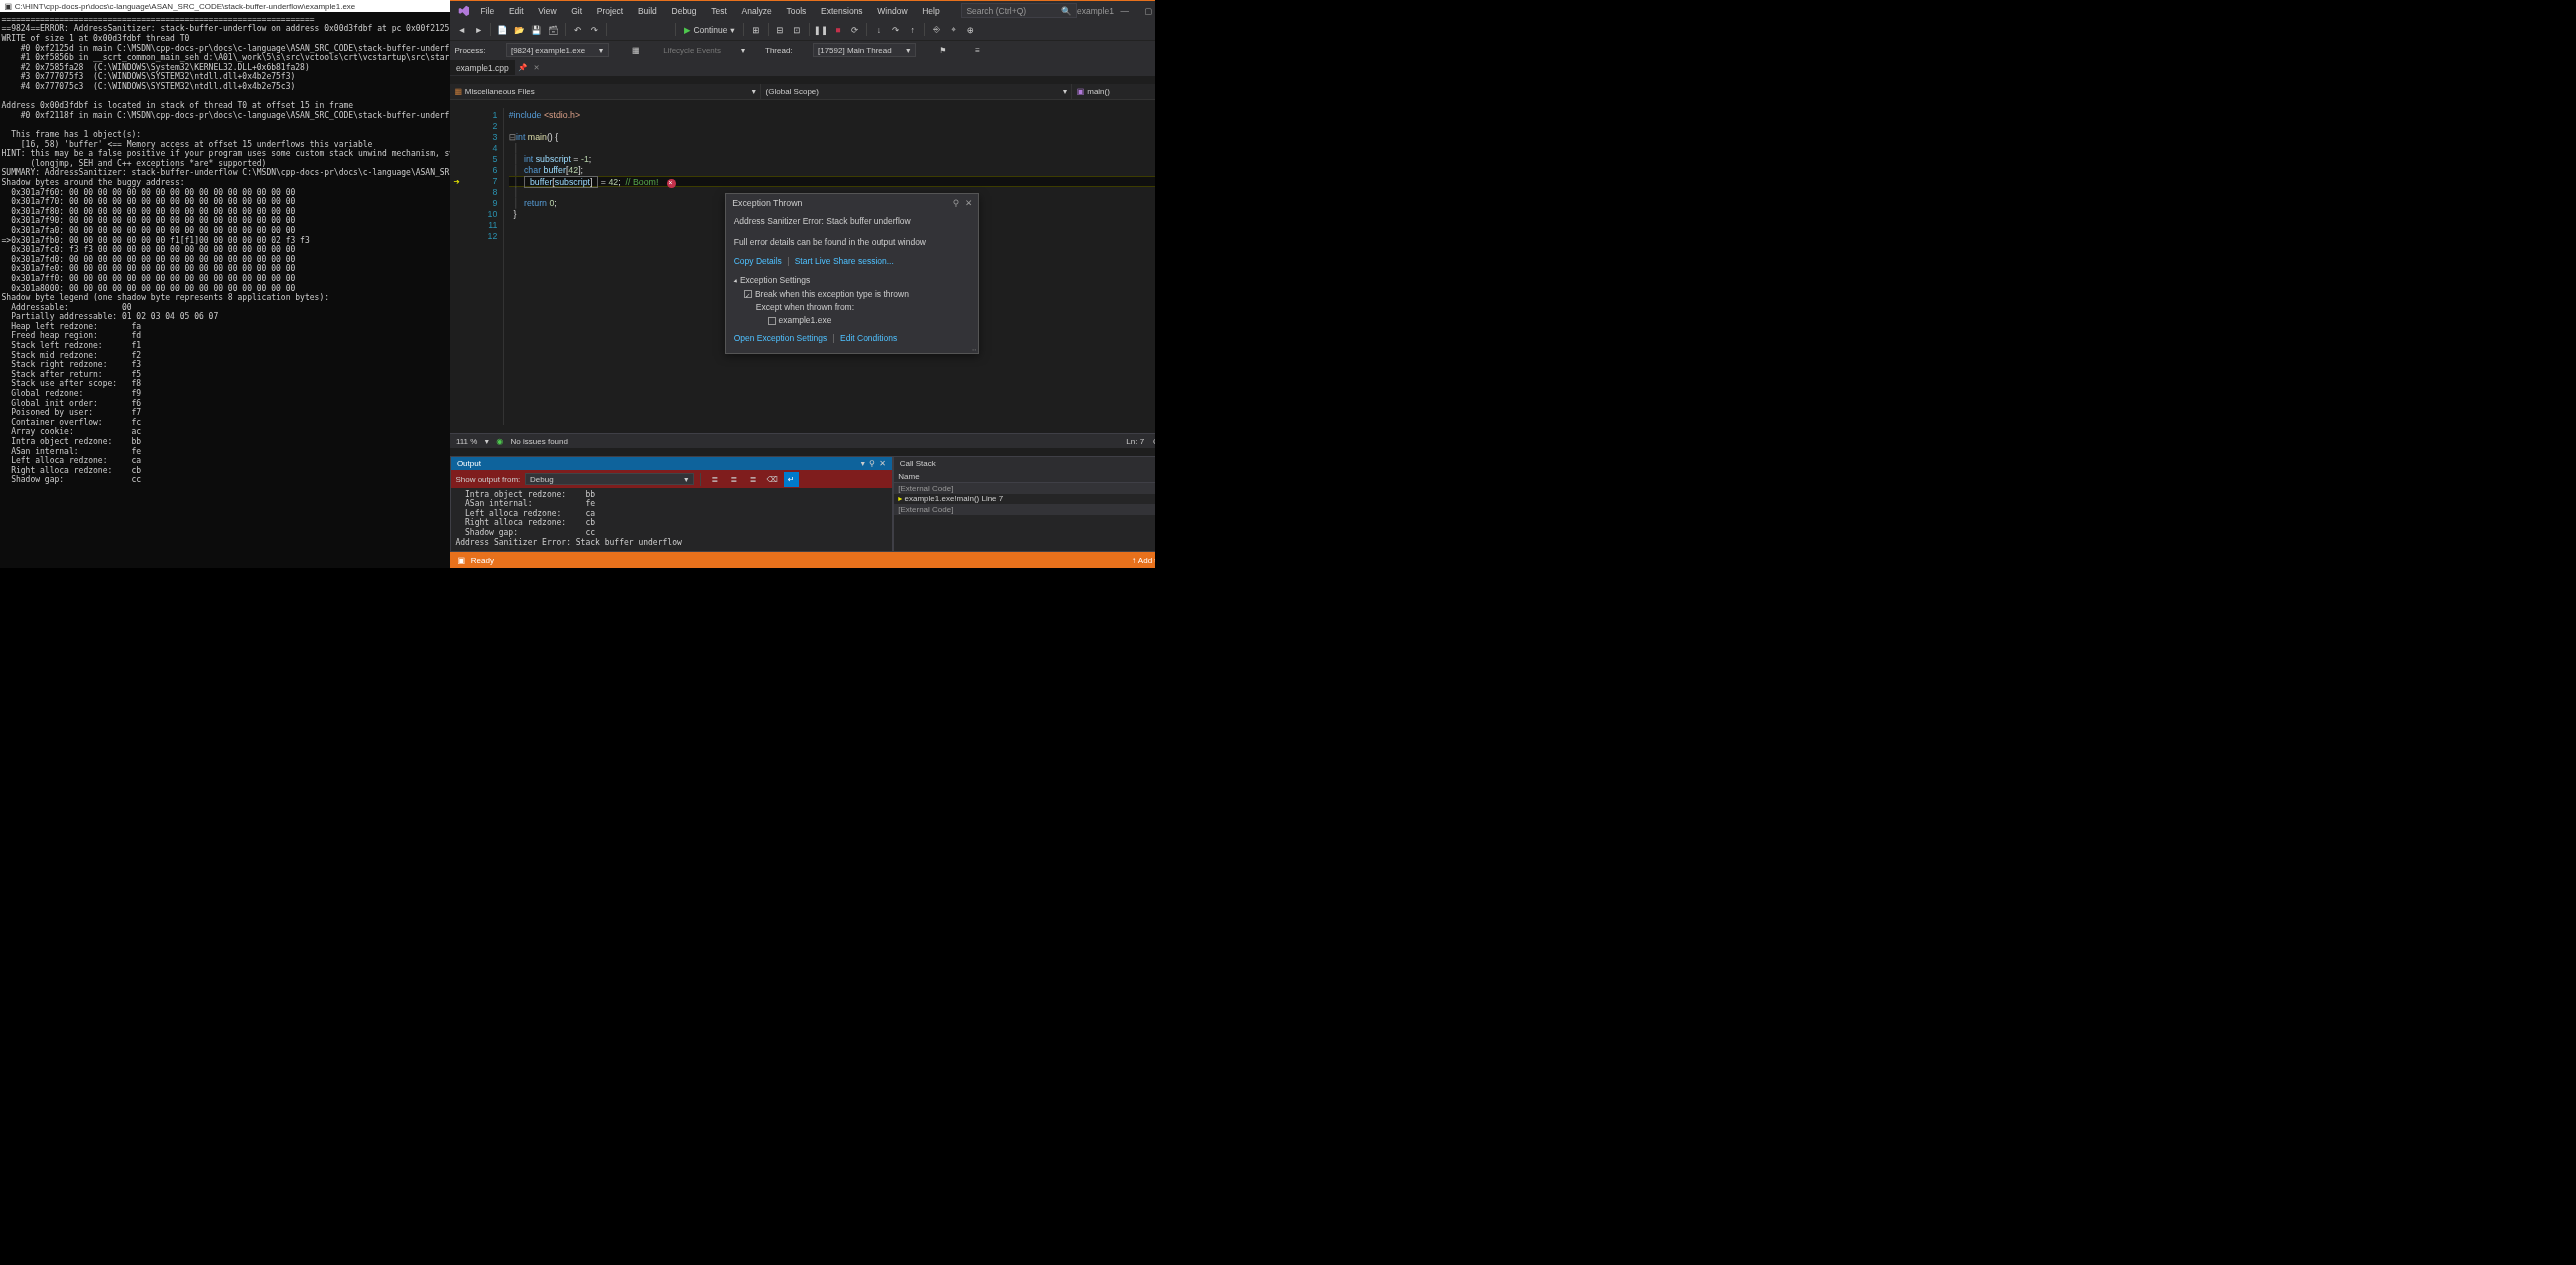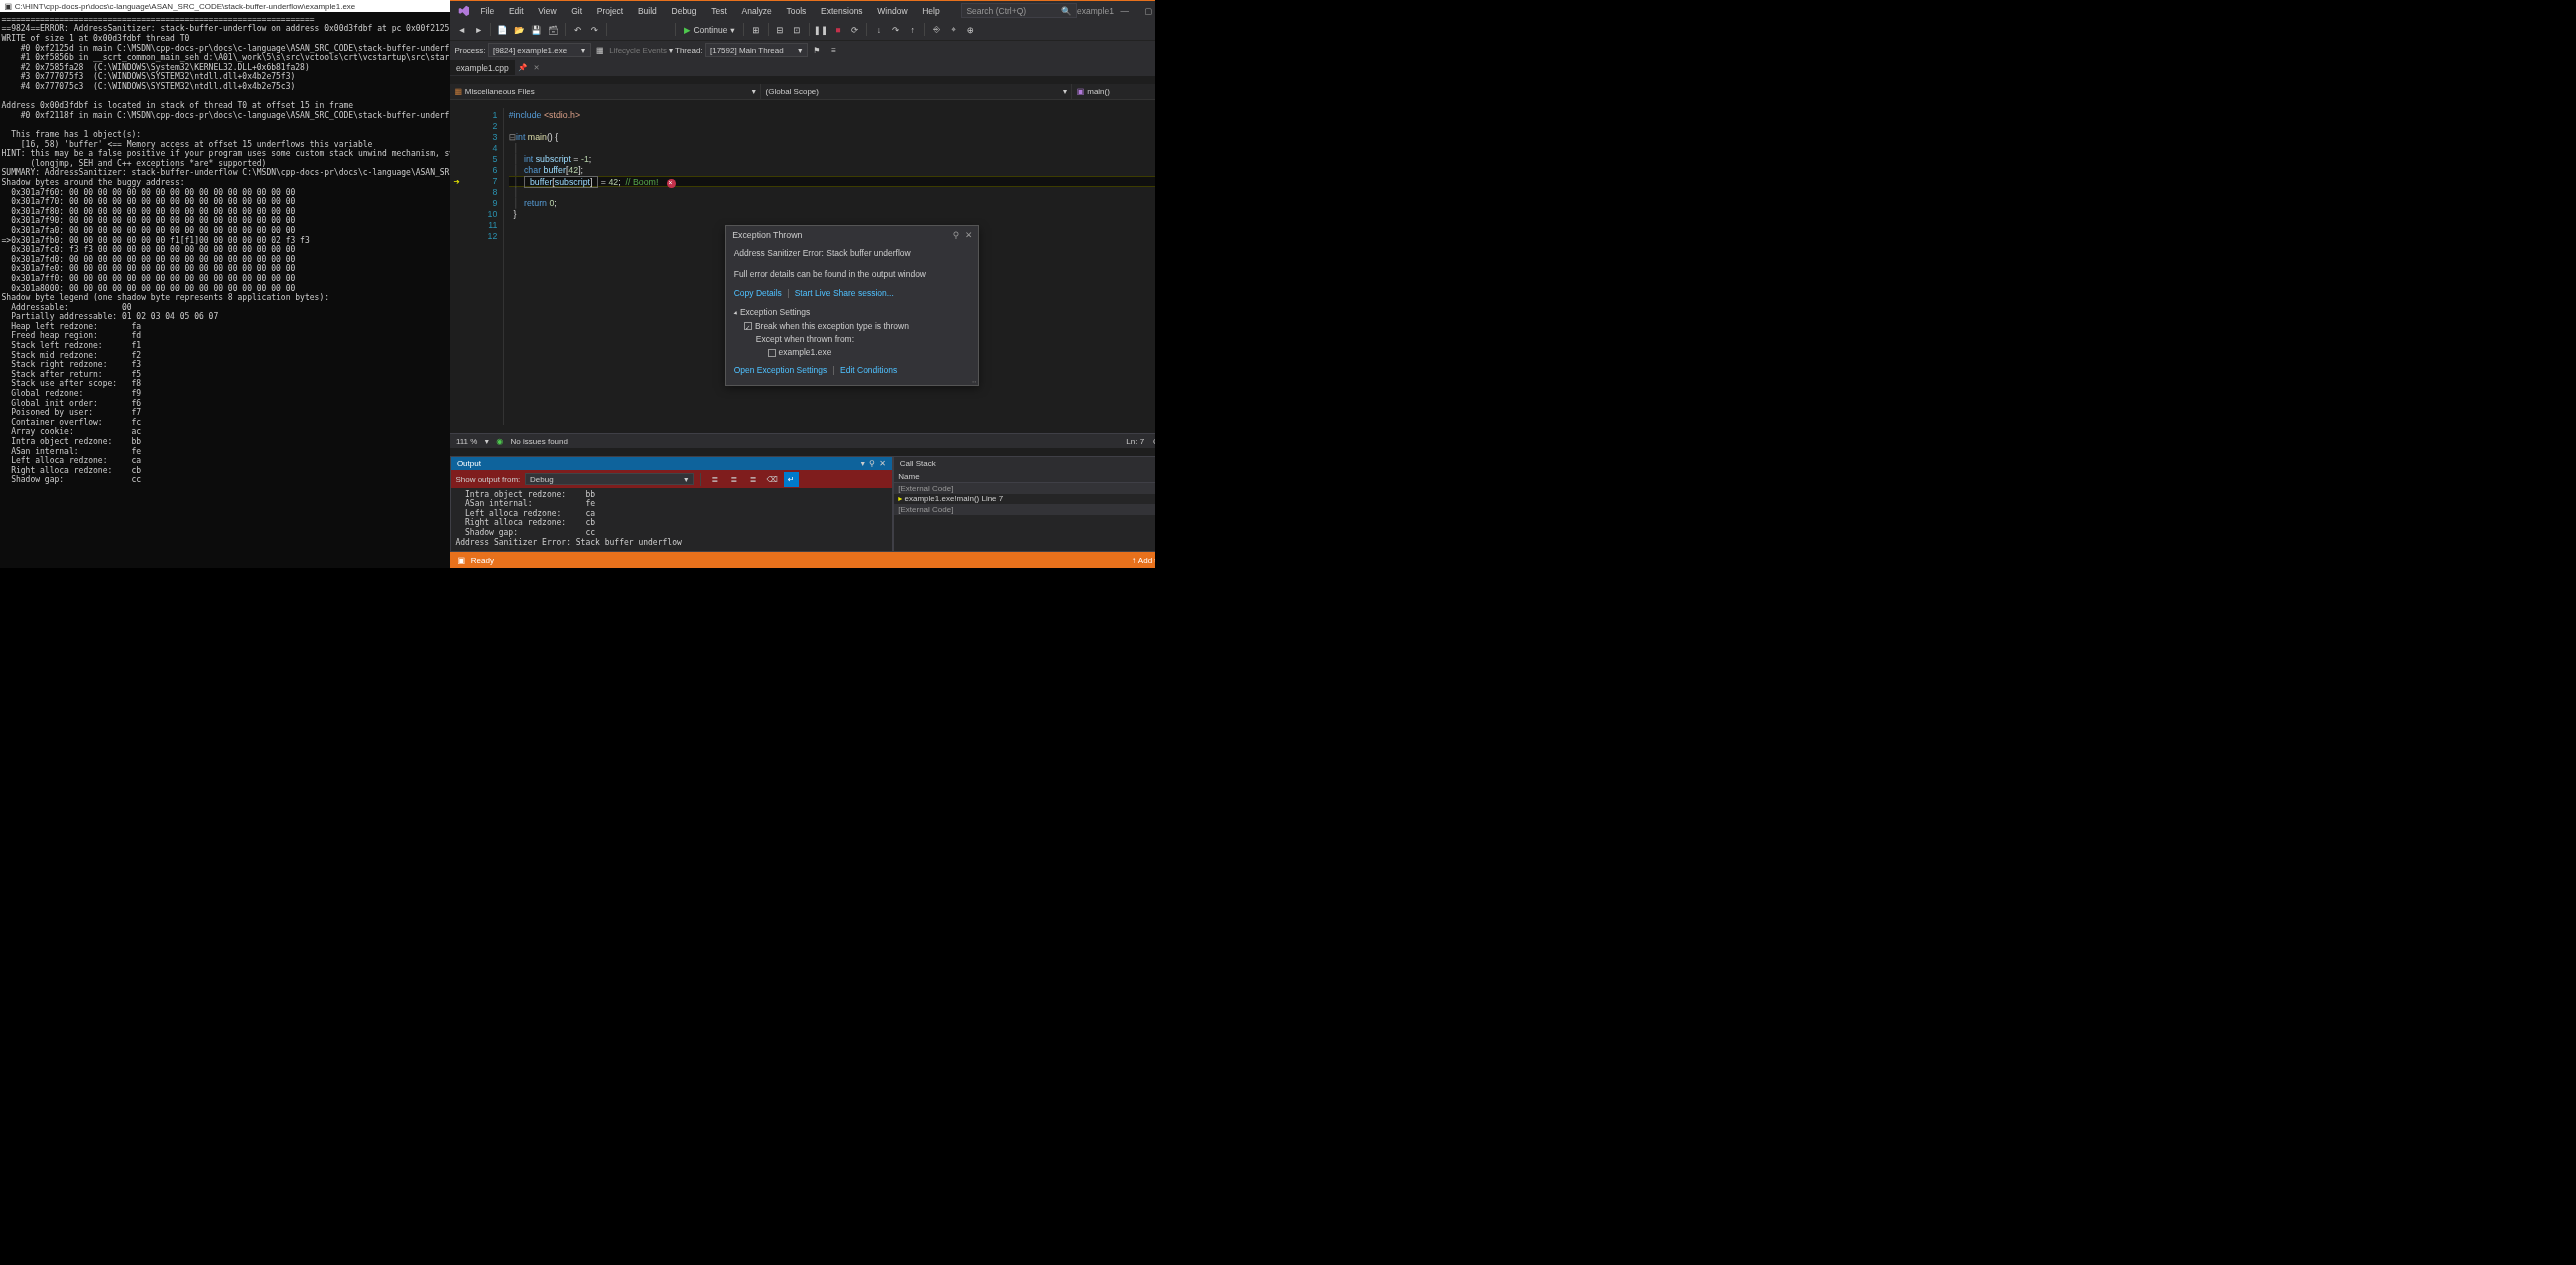--- a/index.html
+++ b/index.html
@@ -22,21 +22,21 @@
 .vs-winbtn { width: 22px; text-align: center; color: #999; padding: 1.5px 0; }
 .int-preview { background: #444; color: #ddd; padding: 2.2px 5.9px; margin-left: 5.9px; font-size: 7.4px; }
 
 .vs-toolbar { background: #2d2d30; display: flex; align-items: center; height: 20.6px; padding: 0 4.4px; gap: 2.2px; border-bottom: 0.7px solid #222; }
 .tb-sep { width: 0.7px; height: 13.3px; background: #444; margin: 0 2.2px; }
 .tb-btn { width: 14.7px; height: 14.7px; display: flex; align-items: center; justify-content: center; color: #c8c8c8; }
 .continue-btn { display: flex; align-items: center; gap: 2.9px; color: #ccc; padding: 1.5px 4.4px; }
 .continue-btn .play { color: #4ec94e; }
 .liveshare { display: flex; align-items: center; gap: 2.9px; color: #ccc; margin-left: auto; }
 
-.vs-procbar { background: #2d2d30; display: flex; align-items: center; height: 19px; padding: 0 4.4px; gap: 2px; color: #ccc; font-size: 8px; }
+.vs-procbar { background: #2d2d30; display: flex; align-items: center; height: 19px; padding: 0 4.4px; gap: 20px; color: #ccc; font-size: 8px; }
 .proc-dd { background: #333337; border: 0.7px solid #434346; padding: 1.5px 4.4px; min-width: 103px; display: flex; justify-content: space-between; }
 .lifecycle { color: #777; }
 
 .vs-main { flex: 1; display: flex; }
 .vs-editor-area { flex: 1; display: flex; flex-direction: column; background: #1e1e1e; gap: 8px; }
 .tabbar { background: #2d2d30; display: flex; align-items: center; height: 16px; }
 .tab { background: #1e1e1e; color: #ccc; padding: 2.2px 5.9px; display: flex; align-items: center; gap: 4.4px; border-top: 0.7px solid #1e1e1e; }
 .tab-pin { color: #888; font-size: 7.4px; margin-left: 1.5px; padding: 2.2px; }
 .tab-right { margin-left: auto; display: flex; gap: 2.9px; padding-right: 2.9px; }
 
@@ -50,21 +50,21 @@
 .margin { width: 13.3px; background: #1e1e1e; padding-top: 2.9px; }
 .margin div { height: 11px; display: flex; align-items: center; justify-content: center; color: #888; font-size: 6.6px; }
 .code { flex: 1; padding: 2.9px 4.4px; background: #1e1e1e; position: relative; }
 .code-line { height: 11px; line-height: 11px; color: #dcdcdc; white-space: pre; position: relative; }
 .kw { color: #569cd6; text-align: right; } .str { color: #d69d85; } .cmt { color: #57a64a; } .fn { color: #dcdcaa; } .num { color: #b5cea8; } .var { color: #9cdcfe; }
 .hl-line { background: #0f0f0f; border-top: 0.7px solid #3c3c00; border-bottom: 0.7px solid #3c3c00; }
 .err-glyph { display: inline-block; width: 8.8px; height: 8.8px; background: #c4314b; border-radius: 50%; margin-left: 5.9px; vertical-align: middle; position: relative; }
 .err-glyph::after { content: "×"; color: #fff; font-size: 6.6px; position: absolute; left: 1.8px; top: -1.5px; }
 .arrow-glyph { color: #e8e800; font-size: 7.4px; }
 
-.exception-popup { position: absolute; left: 221px; top: 85px; width: 254px; background: #333337; border: 0.7px solid #555; box-shadow: 0 2.9px 8.8px rgba(0,0,0,.5); color: #ccc; z-index: 10; margin-top: 32px; }
+.exception-popup { position: absolute; left: 221px; top: 85px; width: 254px; background: #333337; border: 0.7px solid #555; box-shadow: 0 2.9px 8.8px rgba(0,0,0,.5); color: #ccc; z-index: 10; }
 .exc-head { display: flex; align-items: center; padding: 4.4px 5.9px; font-size: 8.8px; }
 .exc-head-btns { margin-left: auto; display: flex; gap: 5.9px; color: #999; }
 .exc-body { padding: 2.9px 7.4px 7.4px; font-size: 8.5px; line-height: 13.3px; }
 .exc-link { color: #4fc1ff; cursor: pointer; }
 .exc-sep { color: #777; margin: 0 2.9px; }
 .exc-settings { margin-top: 5.9px; }
 .exc-resize { position: absolute; right: 1.5px; bottom: 1.5px; color: #666; font-size: 7.4px; }
 
 .editor-status { height: 14.7px; background: #2d2d30; display: flex; align-items: center; padding: 0 5.9px; color: #ccc; font-size: 8px; gap: 7.4px; border-top: 0.7px solid #3f3f46; }
 .editor-status .right { margin-left: auto; display: flex; gap: 8.8px; }

